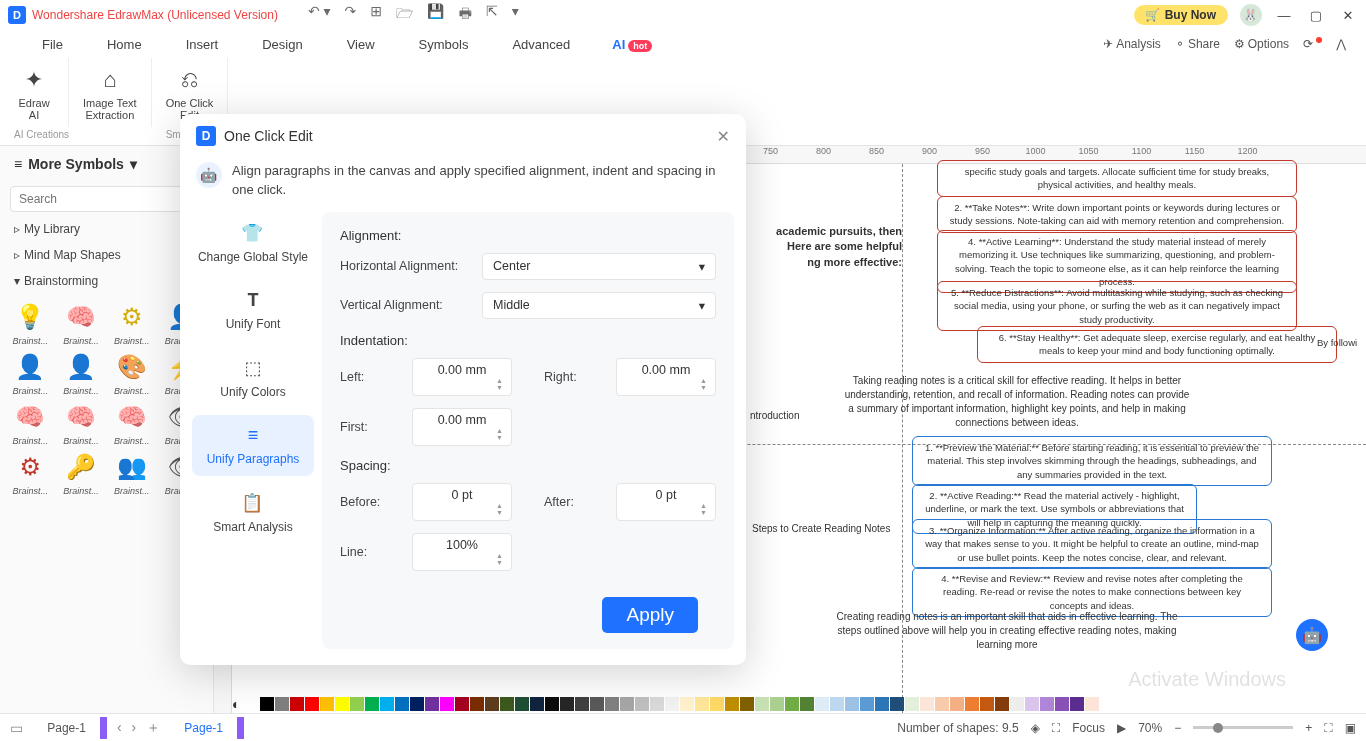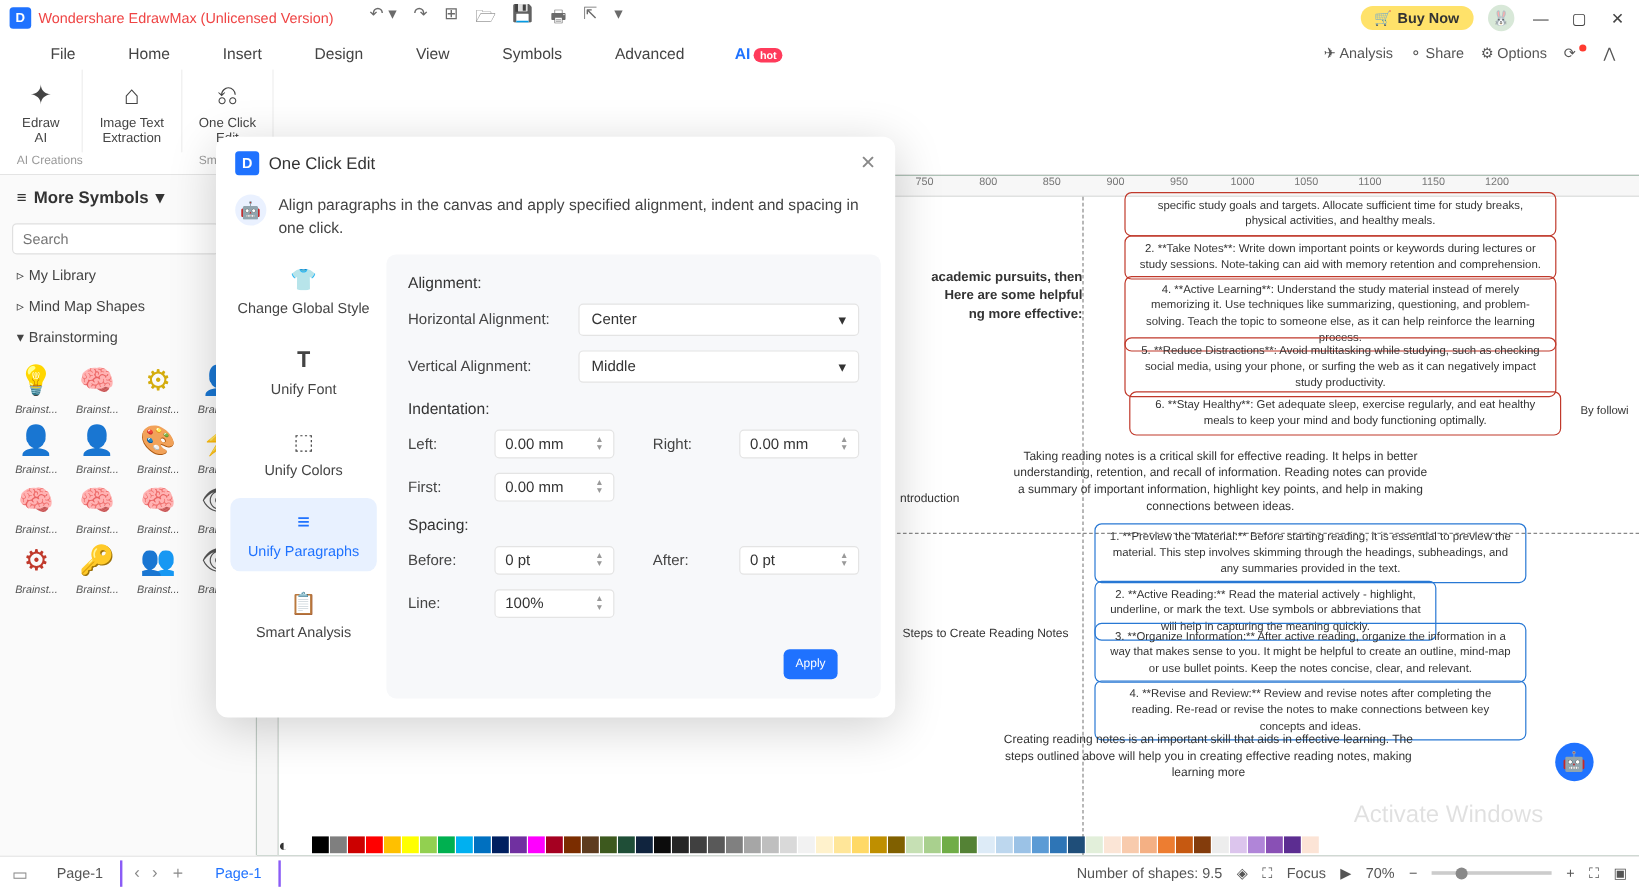--- a/index.html
+++ b/index.html
@@ -39,38 +39,38 @@
 .search-btn { background: #1f72ff; color: #fff; border: none; border-radius: 4px; padding: 0 6px; font-size: 12px; }
 .lib-hdr { padding: 10px 14px 6px; font-size: 12px; color: #666; display:flex; justify-content:space-between;}
 .tree-item { padding: 6px 14px; font-size: 12px; color: #444; display: flex; align-items: center; gap: 4px; }
 .tree-item.active { font-weight: 500; }
 .shapes-grid { display: grid; grid-template-columns: repeat(4, 1fr); gap: 4px 2px; padding: 6px 6px; }
 .shape-cell { text-align: center; font-size: 9px; color: #555; }
 .shape-cell .sh { width: 38px; height: 34px; margin: 0 auto 2px; display: flex; align-items: center; justify-content: center; font-size: 24px; }
 .shape-cell .lbl { white-space: nowrap; overflow: hidden; text-overflow: ellipsis; font-style: italic; }
 
 
-.canvas-area { flex: 1; position: relative; background: #14532d; overflow: hidden; }
+.canvas-area { flex: 1; position: relative; background: #8b5cf6; overflow: hidden; }
 .vruler { position: absolute; left: 0; top: 0; bottom: 0; width: 18px; background: #f7f7f7; border-right: 1px solid #ddd; }
 .hruler { position: absolute; left: 18px; right: 0; top: 0; height: 18px; background: #f7f7f7; border-bottom: 1px solid #ddd; font-size: 9px; color: #777; display:flex; }
 .hruler span { width: 53px; text-align: center; }
 .canvas-inner { position: absolute; left: 18px; top: 18px; right: 0; bottom: 0; background: #fff; }
 .mm-box { position: absolute; font-size: 10px; color: #333; line-height: 1.4; }
 .red-box { border: 1px solid #c0392b; border-radius: 6px; padding: 4px 10px; color: #333; text-align: center; font-size: 9.5px; }
 .blue-box { border: 1px solid #2878d4; border-radius: 6px; padding: 4px 10px; color: #333; text-align: center; font-size: 9.5px; }
 .center-text { text-align: center; font-size: 10px; }
 
 
 .color-strip { position: absolute; left: 232px; bottom: 28px; right: 8px; height: 18px; display: flex; gap: 1px; align-items: center; }
 .color-strip .sw { width: 14px; height: 14px; }
 .color-strip .picker { font-size: 14px; margin-right: 4px; }
 
 
 .bottom-bar { position: absolute; left: 0; right: 0; bottom: 0; height: 28px; background: #fff; border-top: 1px solid #e4e4e4; display: flex; align-items: center; font-size: 12px; color: #555; }
-.bottom-bar .page-tab { padding: 4px 14px; color: #1f72ff; border-right: 2px solid #8b5cf6; }
+.bottom-bar .page-tab { padding: 4px 14px; color: #1f72ff; border-right: 7px solid #8b5cf6; }
 .bottom-bar .page-tab.inactive { color: #555; }
 .bottom-bar .tab-controls { display: flex; gap: 10px; padding: 0 10px; color: #888; font-size: 14px; }
 .bottom-bar .right-status { margin-left: auto; display: flex; align-items: center; gap: 12px; padding-right: 10px; }
 .zoom-slider { width: 100px; height: 3px; background: #ccc; position: relative; }
 .zoom-slider .thumb { width: 10px; height: 10px; background: #888; border-radius: 50%; position: absolute; left: 20px; top: -3px; }
 
 
 .dialog { position: absolute; left: 180px; top: 114px; width: 566px; background: #fff; border-radius: 10px; box-shadow: 0 8px 40px rgba(0,0,0,0.18); z-index: 100; }
 .dlg-hdr { display: flex; align-items: center; padding: 12px 16px; gap: 8px; }
 .dlg-hdr .dlg-logo { width: 20px; height: 20px; background: #1f72ff; border-radius: 3px; display:flex;align-items:center;justify-content:center;color:#fff;font-size:12px;font-weight:bold;}
@@ -82,24 +82,24 @@
 .dlg-sidebar { width: 130px; display: flex; flex-direction: column; gap: 6px; }
 .dlg-side-item { text-align: center; padding: 10px 4px; border-radius: 8px; font-size: 12px; color: #444; }
 .dlg-side-item .si-ico { font-size: 18px; margin-bottom: 6px; }
 .dlg-side-item.active { background: #e8f1ff; color: #1f72ff; font-weight: 500; }
 .dlg-form { flex: 1; background: #f7f8fa; border-radius: 8px; padding: 16px 18px; }
 .form-sec-title { font-size: 13px; font-weight: 500; margin-bottom: 10px; }
 .form-row { display: flex; align-items: center; margin-bottom: 12px; gap: 12px; }
 .form-row label { font-size: 12.5px; color: #444; width: 130px; }
 .form-row.two label { width: 60px; }
 .sel { flex: 1; background: #fff; border: 1px solid #e4e4e4; border-radius: 4px; padding: 5px 10px; font-size: 12.5px; display: flex; justify-content: space-between; align-items: center; }
-.numfield { background: #fff; border: 1px solid #e4e4e4; border-radius: 4px; padding: 4px 8px; font-size: 12.5px; display: flex; align-items: center; width: 100px; }
+.numfield { background: #fff; border: 1px solid #e4e4e4; border-radius: 4px; padding: 4px 8px; font-size: 12.5px; display: flex; align-items: center; width: 100px; flex-direction: column; }
 .numfield .stepper { margin-left: auto; display: flex; flex-direction: column; font-size: 7px; line-height: 7px; color: #999; }
 .dlg-footer { padding: 14px 18px 0; text-align: right; }
-.apply-btn { background: #1f72ff; color: #fff; border: none; padding: 7px 10px; border-radius: 5px; font-size: 10px; }
+.apply-btn { background: #1f72ff; color: #fff; border: none; padding: 7px 24px; border-radius: 5px; font-size: 19px; }
 
 .watermark { position: absolute; right: 80px; bottom: 50px; font-size: 20px; color: rgba(0,0,0,0.12); }
 .ai-float { position: absolute; right: 38px; bottom: 90px; width: 32px; height: 32px; border-radius: 50%; background: #1f72ff; color: #fff; display:flex;align-items:center;justify-content:center;font-size:16px;}
 
 .dashed-guide { position: absolute; border-left: 1px dashed #888; height: 100%; }
 .dashed-guide-h { position: absolute; border-top: 1px dashed #888; width: 100%; }
 </style>
 </head>
 <body>
 
@@ -267,21 +267,21 @@
       <div class="dashed-guide-h" style="top:280px"></div>
 
       <div class="mm-box red-box" style="left:705px;top:-4px;width:360px">specific study goals and targets. Allocate sufficient time for study breaks, physical activities, and healthy meals.</div>
 
       <div class="mm-box" style="left:520px;top:60px;width:150px;font-weight:bold;font-size:11px;text-align:right;white-space:pre-line;color:#333">academic pursuits, then
 Here are some helpful
 ng more effective:</div>
       <div class="mm-box red-box" style="left:705px;top:32px;width:360px">2. **Take Notes**: Write down important points or keywords during lectures or study sessions. Note-taking can aid with memory retention and comprehension.</div>
       <div class="mm-box red-box" style="left:705px;top:66px;width:360px">4. **Active Learning**: Understand the study material instead of merely memorizing it. Use techniques like summarizing, questioning, and problem-solving. Teach the topic to someone else, as it can help reinforce the learning process.</div>
       <div class="mm-box red-box" style="left:705px;top:117px;width:360px">5. **Reduce Distractions**: Avoid multitasking while studying, such as checking social media, using your phone, or surfing the web as it can negatively impact study productivity.</div>
-      <div class="mm-box red-box" style="left:709px;top:162px;width:360px">6. **Stay Healthy**: Get adequate sleep, exercise regularly, and eat healthy meals to keep your mind and body functioning optimally.</div>
+      <div class="mm-box red-box" style="left:745px;top:162px;width:360px">6. **Stay Healthy**: Get adequate sleep, exercise regularly, and eat healthy meals to keep your mind and body functioning optimally.</div>
       <div class="mm-box" style="left:1085px;top:172px;font-size:9.5px">By followi</div>
 
       <div class="mm-box center-text" style="left:610px;top:210px;width:350px">Taking reading notes is a critical skill for effective reading. It helps in better understanding, retention, and recall of information. Reading notes can provide a summary of important information, highlight key points, and help in making connections between ideas.</div>
       <div class="mm-box" style="left:518px;top:245px;font-size:10px">ntroduction</div>
 
       <div class="mm-box" style="left:520px;top:358px;font-size:10px">Steps to Create Reading Notes</div>
 
       <div class="mm-box blue-box" style="left:680px;top:272px;width:360px">1. **Preview the Material:** Before starting reading, it is essential to preview the material. This step involves skimming through the headings, subheadings, and any summaries provided in the text.</div>
       <div class="mm-box blue-box" style="left:680px;top:320px;width:285px">2. **Active Reading:** Read the material actively - highlight, underline, or mark the text. Use symbols or abbreviations that will help in capturing the meaning quickly.</div>
       <div class="mm-box blue-box" style="left:680px;top:355px;width:360px">3. **Organize Information:** After active reading, organize the information in a way that makes sense to you. It might be helpful to create an outline, mind-map or use bullet points. Keep the notes concise, clear, and relevant.</div>

